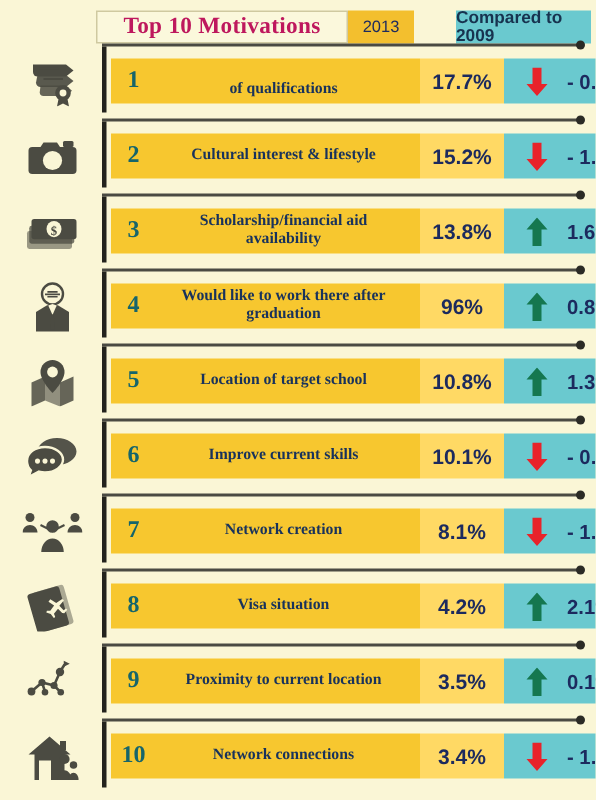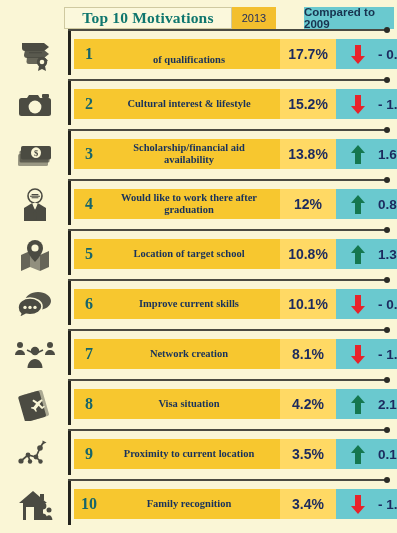--- a/index.html
+++ b/index.html
@@ -24,21 +24,21 @@
     width:330px; height:22px;
     display:flex;
     align-items:stretch;
   }
   .header .title-cell{
     width:168px;
     background:#fbf8dc;
     border:1px solid #cfc9a0;
     box-sizing:border-box;
     display:flex;align-items:center;justify-content:center;
-    color:#0f766e;
+    color:#be185d;
     font-weight:bold;
     font-size:15.5px;
     letter-spacing:.2px;
   }
   .header .year-cell{
     width:44px;
     background:#f3bf2e;
     display:flex;align-items:center;justify-content:center;
     color:#1c2a5e;
     font-weight:normal;
@@ -266,21 +266,21 @@
       <path d="M13.2 15.6L16 22l2.8-6.4-2.8-1z" fill="#faf6d6"></path>
       <path d="M15.2 21.6h1.6l.9 10h-3.4z"></path>
             </g>
           </svg>
         </div>
      <div class="bars">
        <div class="label-bar">
          <div class="rank">4</div>
          <div class="label-txt"><span>Would like to work there after</span><br><span>graduation</span></div>
        </div>
-       <div class="pct-cell">12%</div>
+       <div class="pct-cell">96%</div>
        <div class="cmp-box">
          <svg class="arrow" viewBox="0 0 16 19">
               <path d="M8 0l7 8h-4v11H5V8H1z" fill="#15774f"></path>
             </svg>
          <span class="delta">0.8%</span>
        </div>
      </div>
       </div>
       <div class="row" style="top: 229px;">
         <div class="rule">
@@ -454,21 +454,21 @@
       <circle cx="26" cy="17" r="3.4"></circle>
               <path d="M21.4 31c0-3.6 2-6.5 4.6-6.5s4.6 2.9 4.6 6.5z"></path>
       <circle cx="32" cy="21" r="2.5"></circle>
               <path d="M28.6 31c0-2.7 1.5-4.8 3.4-4.8s3.4 2.1 3.4 4.8z"></path>
             </g>
           </svg>
         </div>
      <div class="bars">
        <div class="label-bar">
          <div class="rank">10</div>
-         <div class="label-txt"><span>Family recognition</span></div>
+         <div class="label-txt"><span>Network connections</span></div>
        </div>
        <div class="pct-cell">3.4%</div>
        <div class="cmp-box">
          <svg class="arrow" viewBox="0 0 16 19">
               <path d="M8 19l-7-8h4V0h6v11h4z" fill="#e8232a"></path>
             </svg>
          <span class="delta">- 1.2%</span>
        </div>
      </div>
       </div>

